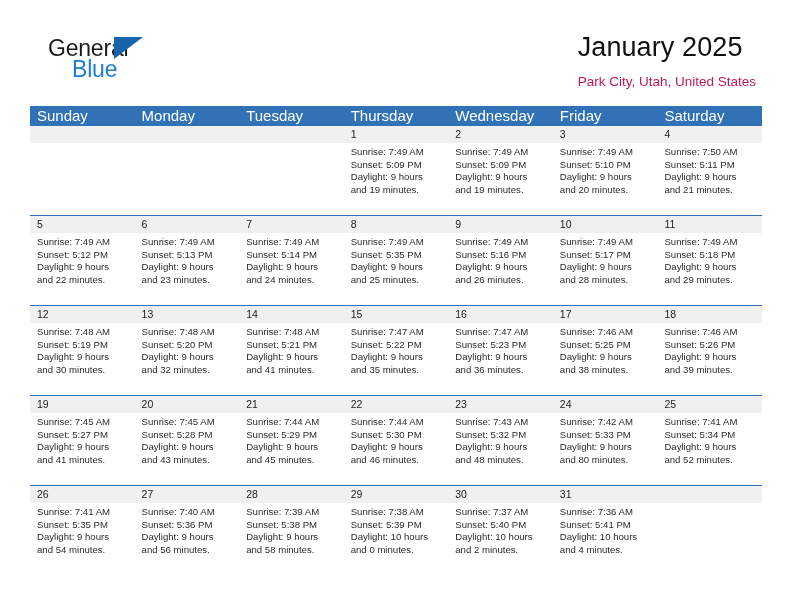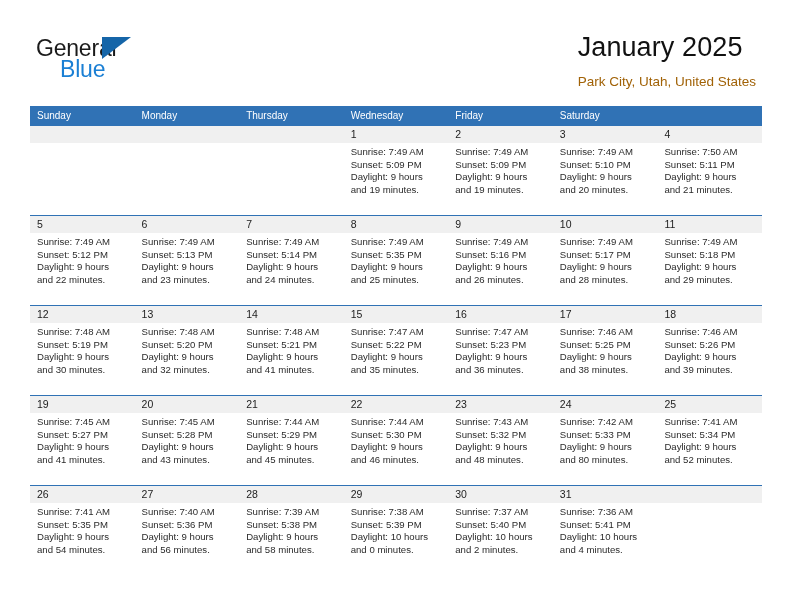--- a/index.html
+++ b/index.html
@@ -14,21 +14,21 @@
   .page {
     position: relative;
     width: 792px;
     height: 612px;
     background: #ffffff;
   }
 
   
   .top-bar {
     position: absolute;
-    left: 0; right: 0;
+    left: 12px; right: 0;
     top: 30px;
     height: 72px;
     display: flex;
     align-items: flex-start;
     justify-content: space-between;
     padding: 0 36px;
   }
   .logo {
     position: relative;
     width: 150px;
@@ -70,40 +70,40 @@
   .cal-title {
     font-size: 27px;
     font-weight: 400;
     color: #111111;
     line-height: 34px;
     letter-spacing: 0.1px;
   }
   .cal-subtitle {
     font-size: 13.5px;
     font-weight: 400;
-    color: #a16207;
+    color: #be185d;
     line-height: 20px;
     margin-top: 8px;
   }
 
   
   .calendar {
     position: absolute;
     left: 30px;
     top: 106px;
     width: 732px;
   }
   .weekday-row {
     display: grid;
     grid-template-columns: repeat(7, 1fr);
     background: #3072B5;
   }
   .weekday {
     color: #ffffff;
-    font-size: 10px;
+    font-size: 15px;
     line-height: 20px;
     padding: 0 0 0 7px;
     height: 20px;
     overflow: hidden;
     white-space: nowrap;
   }
 
   .week-row {
     display: grid;
     grid-template-columns: repeat(7, 1fr);
@@ -154,20 +154,21 @@
     <div class="title-block">
       <div class="cal-title">January 2025</div>
       <div class="cal-subtitle">Park City, Utah, United States</div>
     </div>
   </div>
 
   <div class="calendar">
     <div class="weekday-row">
       <div class="weekday">Sunday</div>
       <div class="weekday">Monday</div>
+      <div class="weekday">Tuesday</div>
       <div class="weekday">Thursday</div>
       <div class="weekday">Wednesday</div>
       <div class="weekday">Friday</div>
       <div class="weekday">Saturday</div>
     </div>
     <div id="weeks-container">
         <div class="week-row first">
           <div class="day-cell empty">
             <div class="day-num-band">
               <span class="day-num"></span>

